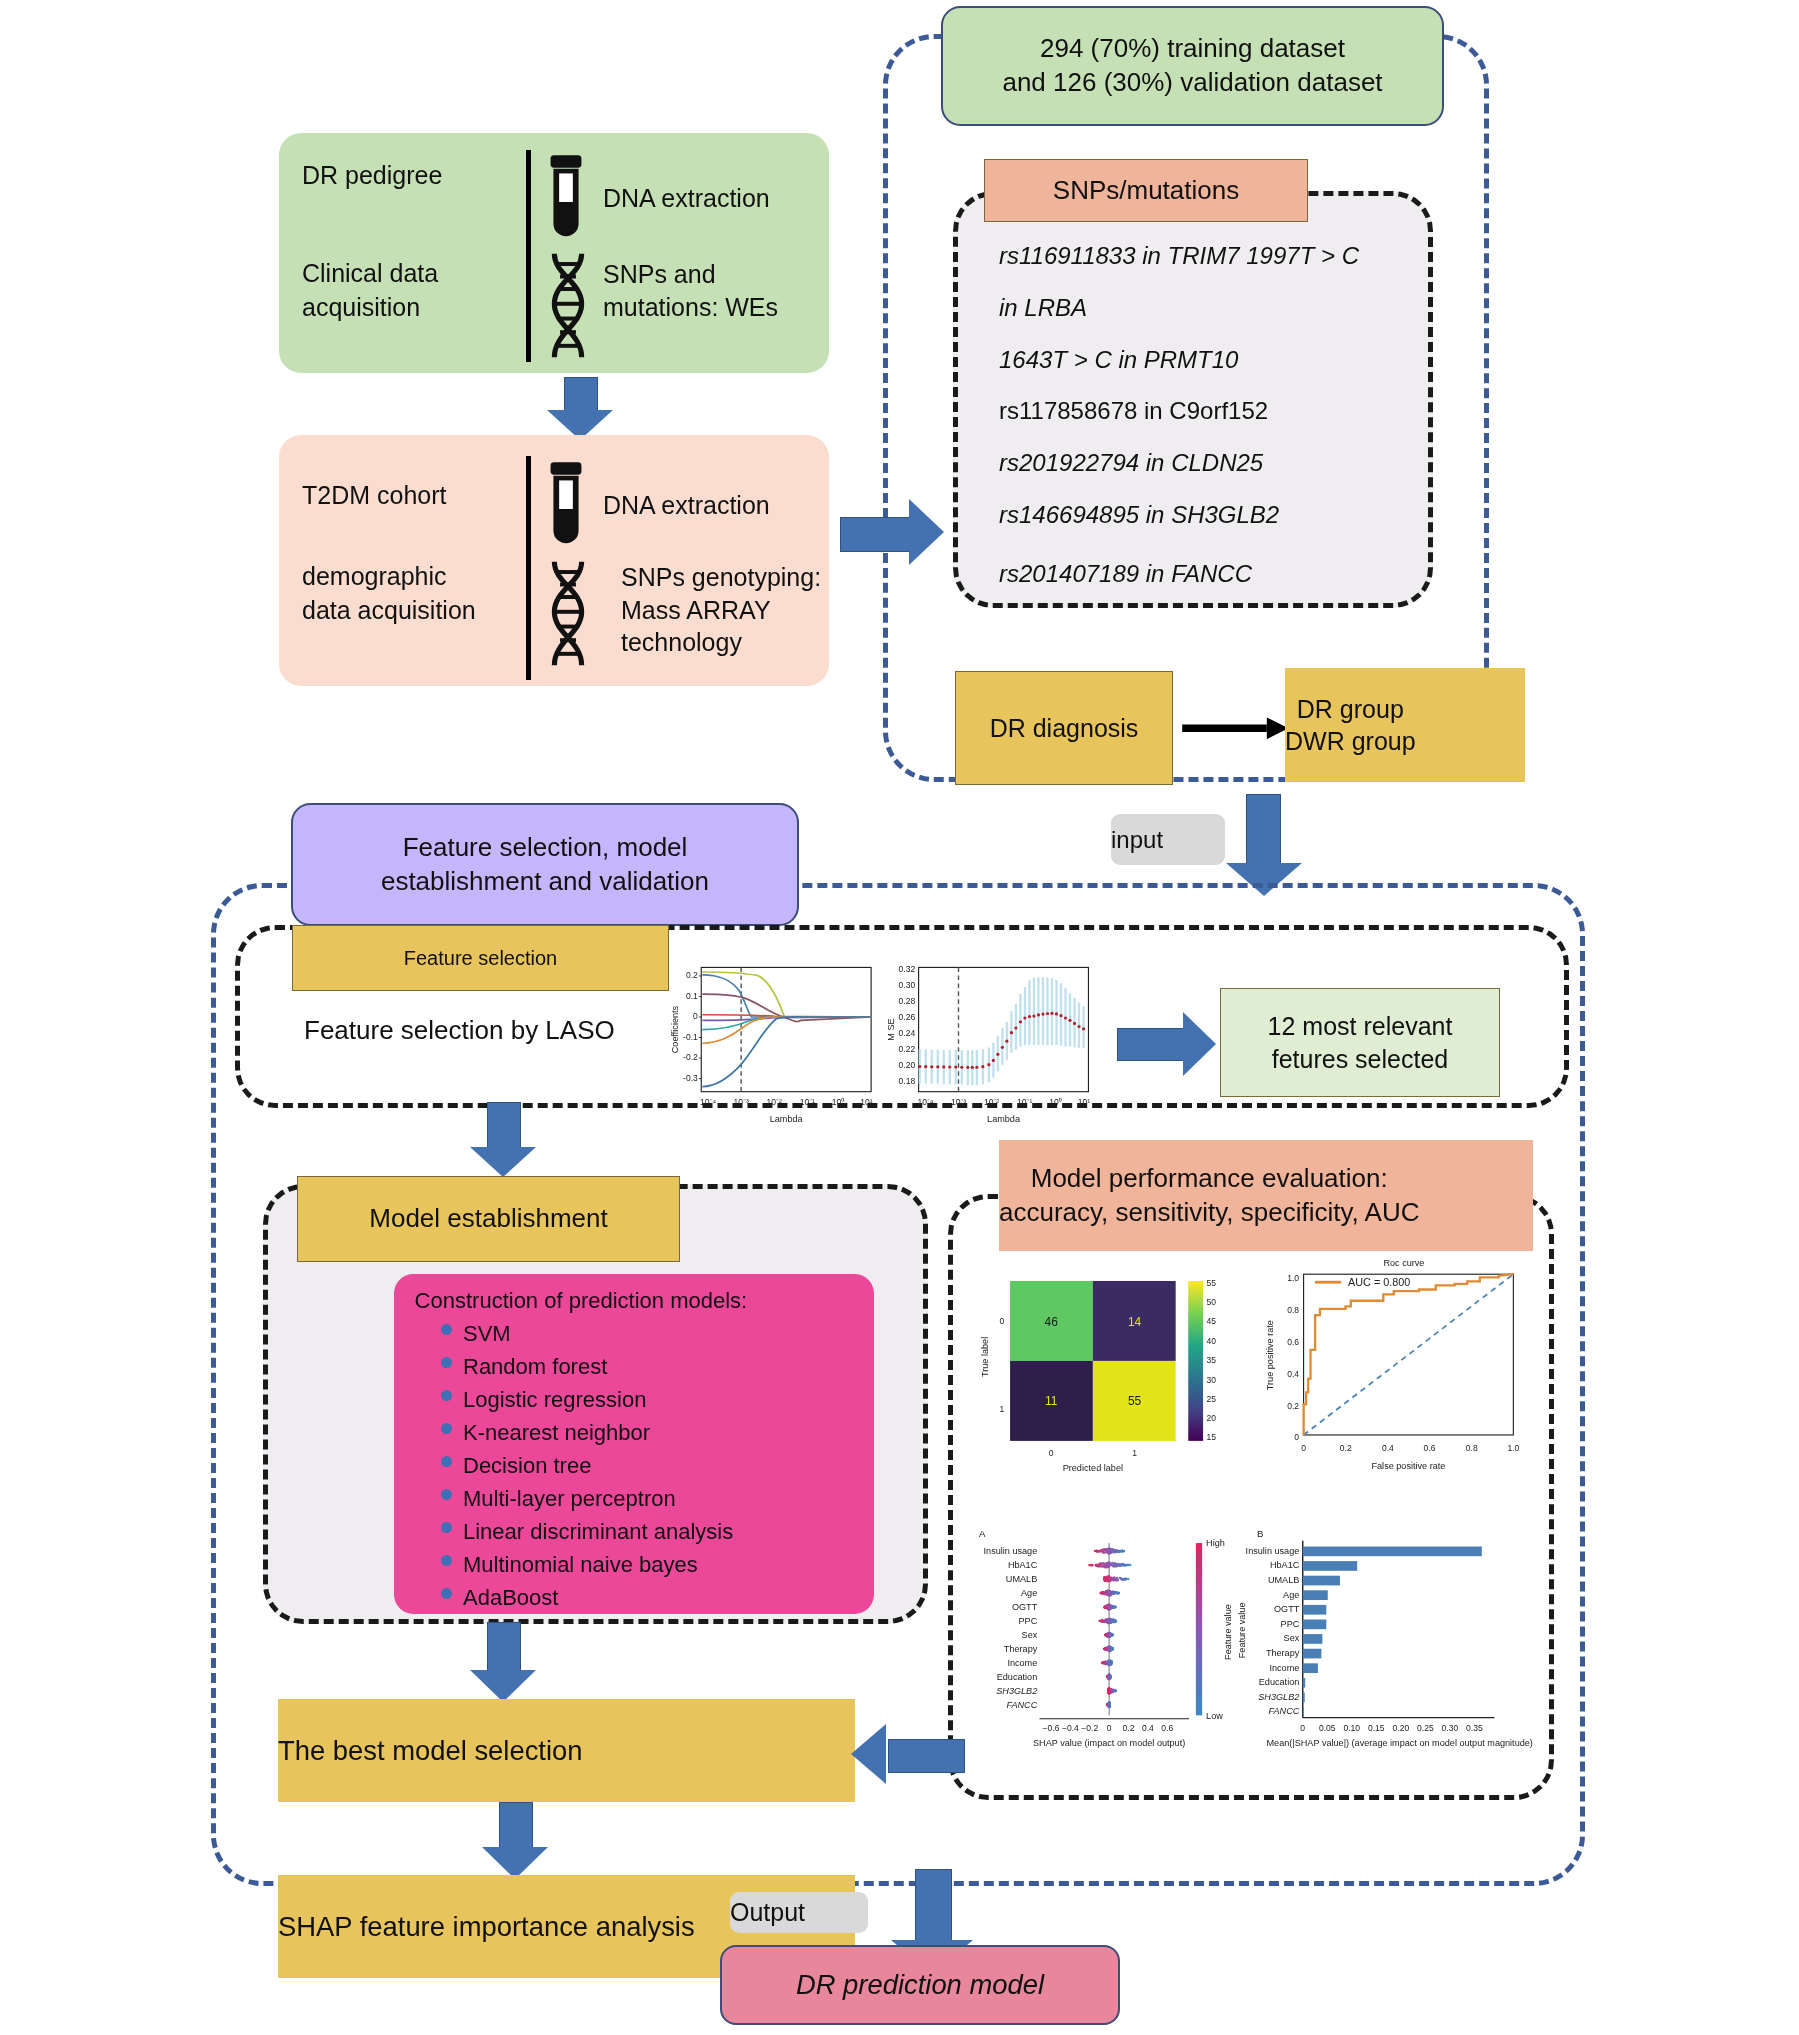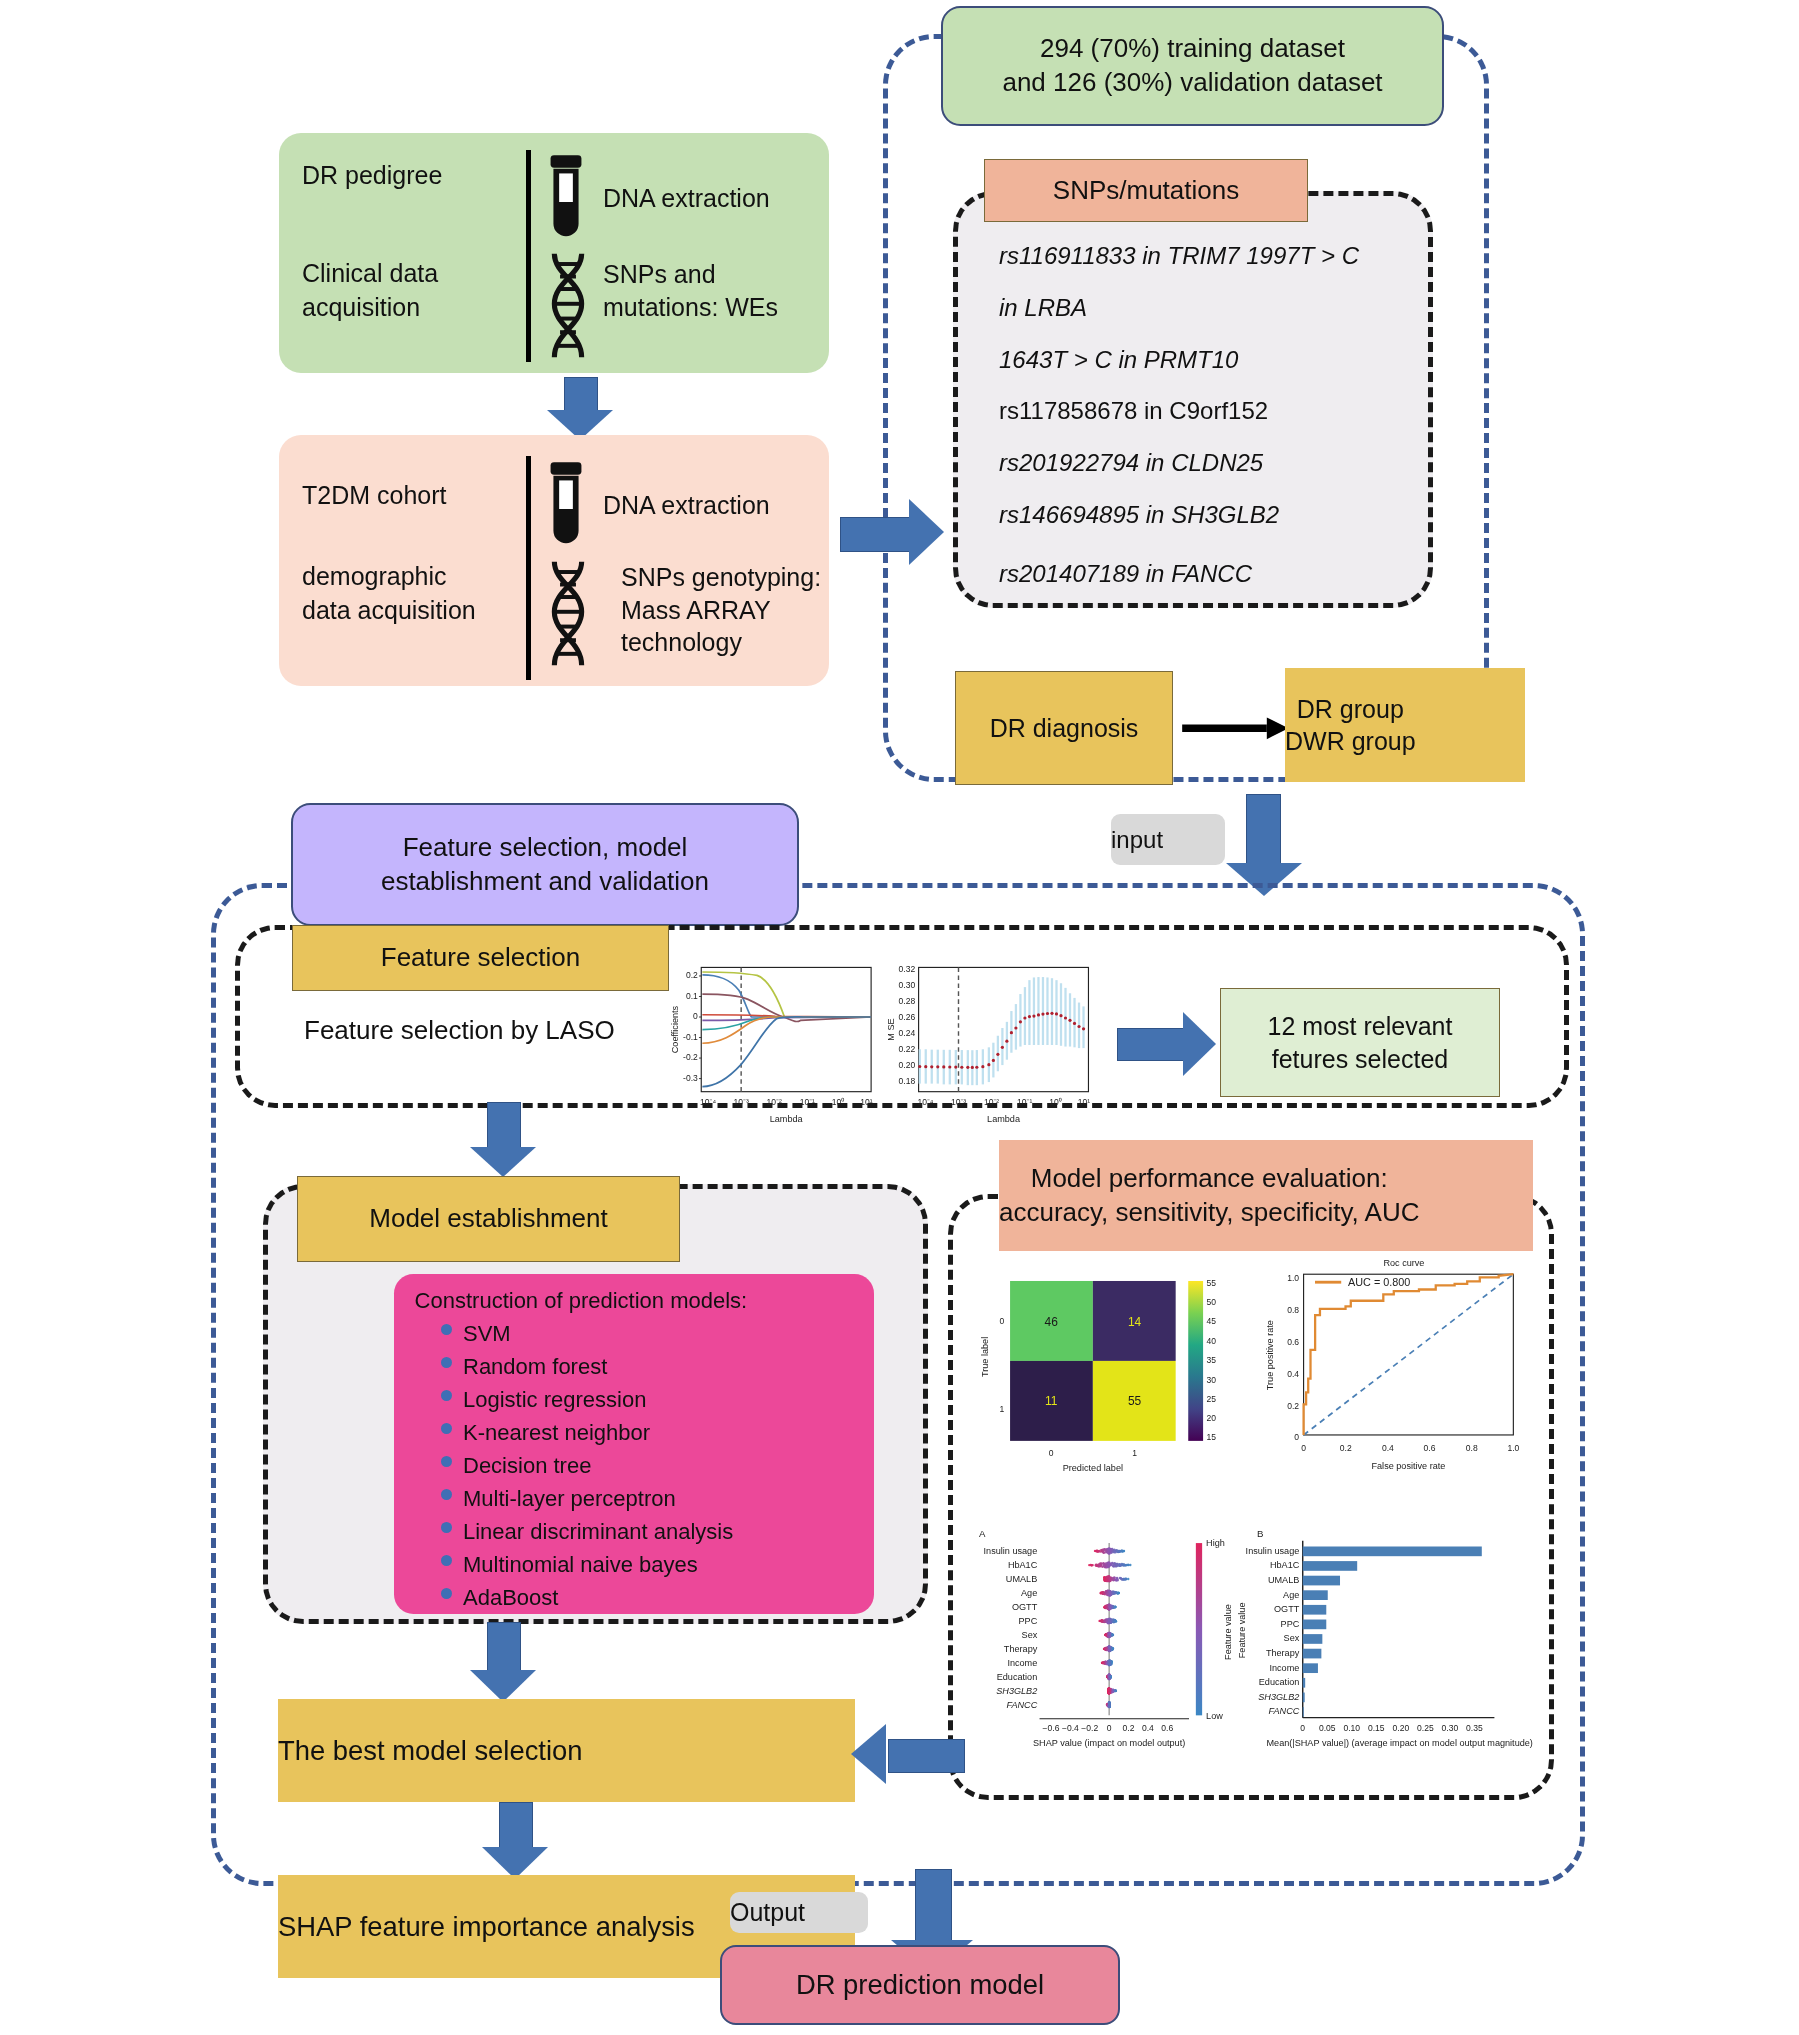--- a/index.html
+++ b/index.html
@@ -178,21 +178,21 @@
   <div class="abs dash-blue" style="left:211px;top:883px;width:1374px;height:1003px;"></div>
 
   <div class="abs rbox blue" style="left:291px;top:803px;width:508px;height:123px;">
     <span class="txt" style="font-size:26px;white-space:pre-line;">Feature selection, model
 establishment and validation</span>
   </div>
 
   <div class="abs dash-black" style="left:235px;top:925px;width:1334px;height:183px;"></div>
 
   <div class="abs sqbox gold" style="left:292px;top:925px;width:377px;height:66px;">
-    <span class="txt" style="font-size:26px;">Feature selection</span>
+    <span class="txt" style="font-size:20px;">Feature selection</span>
   </div>
   <div class="abs txt" style="left:304px;top:1014px;width:388px;font-size:26px;">Feature selection by LASO</div>
 
   <div class="abs" style="left:661px;top:964px;width:223px;height:171px;">
     <svg width="223" height="171" viewBox="0 0 390 300">
       <rect x="70" y="6" width="298" height="218" fill="#fff" stroke="#222" stroke-width="2"></rect>
 
       <g class="tick" text-anchor="end" font-size="13">
         <text x="64" y="25">0.2</text>
           <text x="64" y="61">0.1</text>
@@ -1889,18 +1889,18 @@
     <span class="txt" style="font-size:27.4px;">SHAP feature importance analysis</span>
   </div>
 
   <div class="abs arrow-down" style="left:891px;top:1869px;width:91px;height:109px;--hw:41px;--hh:35px;">
     <div class="shaft" style="left:24px;top:0;width:35px;height:73px;"></div>
     <div class="head" style="left:0px;top:71px;"></div>
   </div>
   <div class="abs plainbox grey" style="left:730px;top:1892px;width:138px;height:41px;border-radius:9.1px;">
     <span class="txt" style="font-size:25px;">Output</span>
   </div>
-  <div class="abs rbox rose" style="left:720px;top:1945px;width:400px;height:80px;border-radius:16px;">
+  <div class="abs rbox rose" style="left:720px;top:1945px;width:400px;height:80px;border-radius:16px;font-style:italic;">
     <span class="txt" style="font-size:27.4px;">DR prediction model</span>
   </div>
 
 </div>
 
 
 </body></html>

